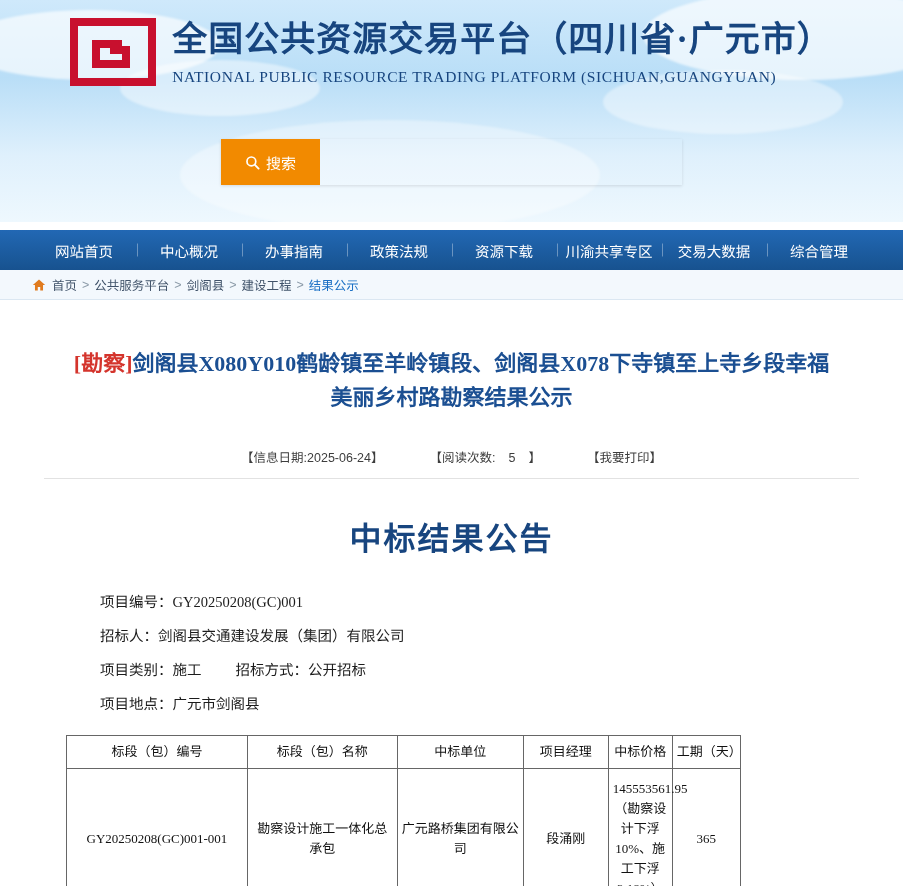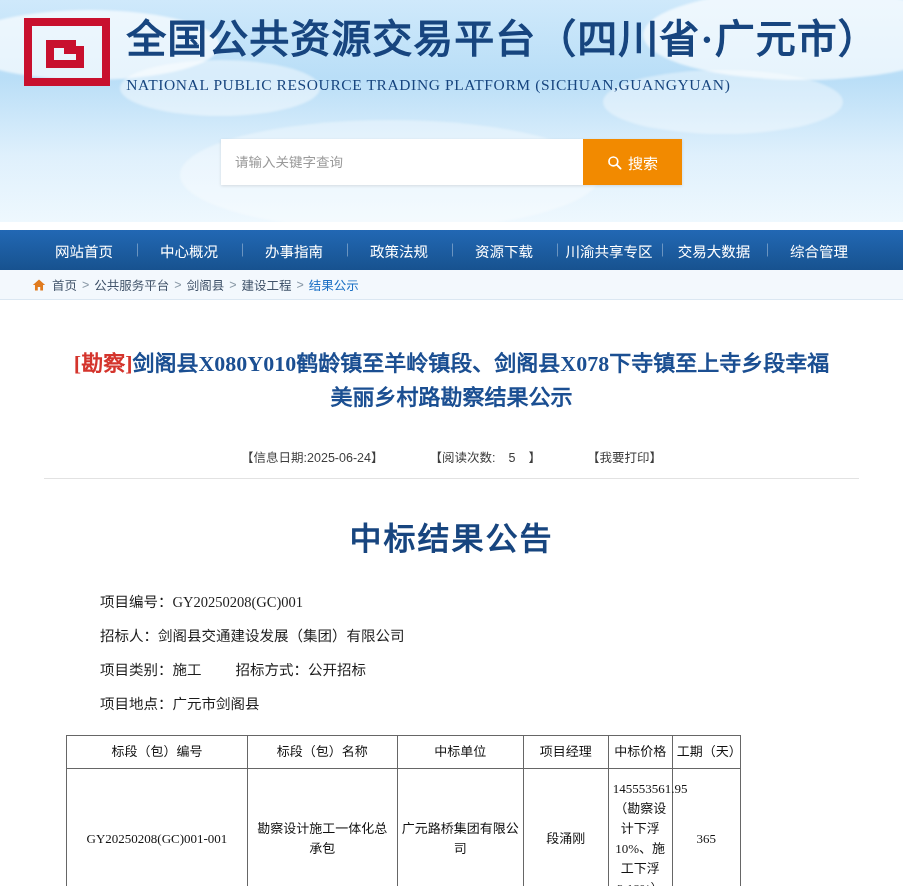--- a/index.html
+++ b/index.html
@@ -40,32 +40,32 @@
   }
   .logo-mark {
     width: 86px; height: 72px;
     margin-right: 16px;
     flex: 0 0 auto;
   }
   .title-block { text-align: left; }
   .title-cn {
     font-family: "Liberation Serif", "DejaVu Serif", serif;
     font-weight: bold;
-    font-size: 40px;
+    font-size: 35px;
     letter-spacing: 1px;
     color: #17457f;
     line-height: 48px;
     white-space: nowrap;
   }
   .title-en {
     font-family: "Liberation Serif", "DejaVu Serif", serif;
     font-size: 15.5px;
     letter-spacing: 0.6px;
     color: #17457f;
-    margin-top: 12px;
+    margin-top: 4px;
     white-space: nowrap;
   }
 
   .search-row {
     position: absolute;
     left: 0; right: 0; top: 139px;
     display: flex;
     justify-content: center;
   }
   .search-box {
@@ -255,21 +255,20 @@
       </svg>
     </div>
     <div class="title-block">
       <div class="title-cn">全国公共资源交易平台（四川省·广元市）</div>
       <div class="title-en">NATIONAL PUBLIC RESOURCE TRADING PLATFORM (SICHUAN,GUANGYUAN)</div>
     </div>
   </div>
 
   <div class="search-row">
     <div class="search-box">
-      <input class="search-input" type="text" placeholder="请输入关键字查询" style="">
       <button class="search-btn">
         <span>
           <svg width="15" height="15" viewBox="0 0 16 16" aria-hidden="true">
             <circle cx="6.8" cy="6.8" r="4.7" fill="none" stroke="#ffffff" stroke-width="1.8"></circle>
             <line x1="10.3" y1="10.3" x2="14.5" y2="14.5" stroke="#ffffff" stroke-width="2" stroke-linecap="round"></line>
           </svg>
         </span>
         <span>搜索</span>
       </button>
     </div>

